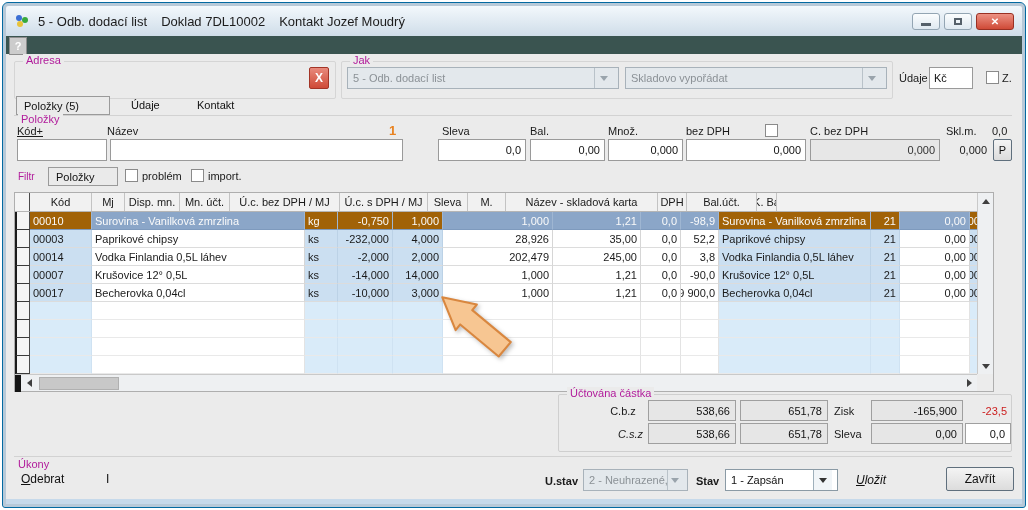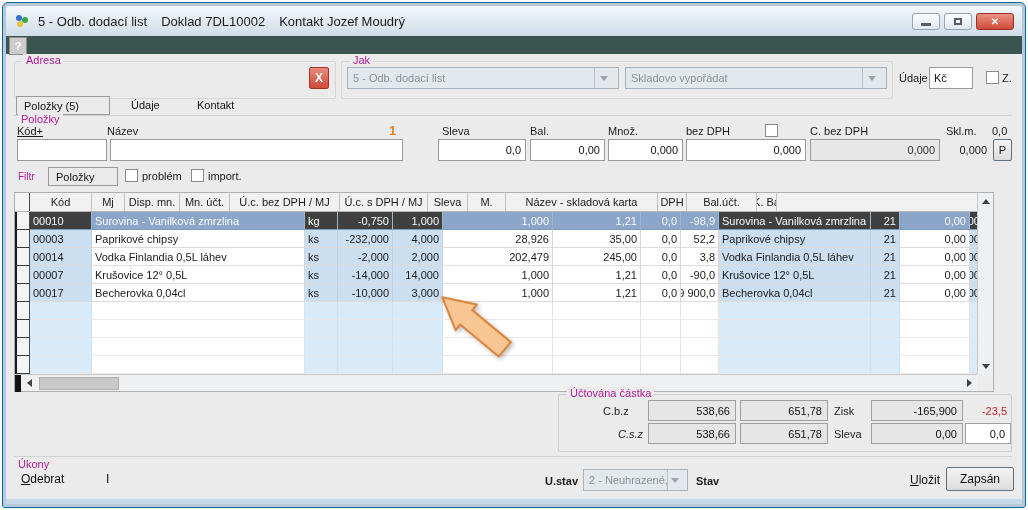--- a/index.html
+++ b/index.html
@@ -55,21 +55,21 @@
   .rowhdr{width:15px;flex:none;background:#f4f4f4;border-right:1px solid #4a4a4a;box-sizing:border-box;border-left:2px solid #1a1a1a;}
   .trow{display:flex;height:18px;}
   .trow .rowhdr{border-bottom:1px solid #3a3a3a;}
   .tcell{font-size:11px;color:#1a1a1a;display:flex;align-items:center;box-sizing:border-box;flex:none;
      border-right:1px solid #d6d6d6;border-bottom:1px solid #dcdcdc;padding:0 3px;overflow:hidden;white-space:nowrap;}
   .tcell.r{justify-content:flex-end;text-align:right;}
   .tcell.blue{background:#cbdff1;border-right-color:#bcd2e6;}
   .trow.emptyrow .tcell{border-bottom:1px solid #e9e9e9;border-right-color:#e3e3e3;}
   .trow.emptyrow .tcell.blue{background:#d9ebf9;border-right-color:#cfe2f2;}
   .trow.sel .tcell{background:#8ba6c8;color:#fafafa;border-right-color:#9fb6d2;border-bottom-color:#7e9abd;}
-  .trow.sel .tcell.blue{background:#404040;}
+  .trow.sel .tcell.blue{background:#a16207;}
   
   .vscroll{position:absolute;top:0;right:0;width:16px;bottom:17px;background:#eef0f2;border-left:1px solid #c9c9c9;box-sizing:border-box;}
   .hscroll{position:absolute;left:0;right:16px;bottom:0;height:17px;background:#eef0f2;border-top:1px solid #c9c9c9;box-sizing:border-box;display:flex;align-items:center;}
   .sbtn{width:16px;height:16px;display:flex;align-items:center;justify-content:center;flex:none;}
   .tri-up{width:0;height:0;border-left:4px solid transparent;border-right:4px solid transparent;border-bottom:5px solid #3f3f3f;}
   .tri-dn{width:0;height:0;border-left:4px solid transparent;border-right:4px solid transparent;border-top:5px solid #3f3f3f;}
   .tri-l{width:0;height:0;border-top:4px solid transparent;border-bottom:4px solid transparent;border-right:5px solid #3f3f3f;}
   .tri-r{width:0;height:0;border-top:4px solid transparent;border-bottom:4px solid transparent;border-left:5px solid #3f3f3f;}
   .blackbar{width:6px;height:17px;background:#141414;flex:none;}
   .hthumb{width:80px;height:13px;background:#c8c8c8;border:1px solid #b0b0b0;box-sizing:border-box;flex:none;margin-left:2px;}
@@ -370,21 +370,21 @@
     <div class="corner"></div>
   </div>
 
   <svg class="ptrarrow" viewBox="0 0 95 75" style="filter:drop-shadow(2px 2px 2px rgba(0,0,0,0.25));">
     <polygon points="18,8 51.2,14.9 46.8,20.3 83.8,51.1 72.2,64.9 35.2,34.1 30.8,39.5" fill="#f7c692" stroke="#d9873f" stroke-width="2" stroke-linejoin="round"></polygon>
   </svg>
 
   <div class="grp" style="left:555px;top:391px;width:454px;height:58px;border-color:#cfcfcf;">
     <span class="grp-label">Účtována částka</span>
   </div>
-  <span class="lbl" style="left:600px;top:402px;width:40px;text-align:left;">C.b.z</span>
+  <span class="lbl" style="left:600px;top:402px;width:40px;text-align:center;">C.b.z</span>
   <div class="sumbox" style="left:645px;top:397px;width:88px;">538,66</div>
   <div class="sumbox" style="left:737px;top:397px;width:88px;">651,78</div>
   <span class="lbl" style="left:831px;top:402px;">Zisk</span>
   <div class="sumbox" style="left:868px;top:397px;width:92px;">-165,900</div>
   <span class="lbl redtxt" style="left:962px;top:402px;width:42px;text-align:right;">-23,5</span>
 
   <span class="lbl" style="left:600px;top:425px;width:40px;text-align:right;font-style:italic;">C.s.z</span>
   <div class="sumbox" style="left:645px;top:420px;width:88px;">538,66</div>
   <div class="sumbox" style="left:737px;top:420px;width:88px;">651,78</div>
   <span class="lbl" style="left:831px;top:425px;">Sleva</span>
@@ -397,18 +397,24 @@
   <span class="linklbl" style="left:103px;top:469px;">I</span>
 
   <span class="lbl" style="left:542px;top:472px;font-weight:bold;">U.stav</span>
   <div class="combo dis" style="left:580px;top:466px;width:105px;">
     <span style="overflow:hidden;white-space:nowrap;">2 - Neuhrazené, be:</span>
     <span class="arrowbox">
           <span class="tri-d"></span>
         </span>
   </div>
   <span class="lbl" style="left:693px;top:472px;font-weight:bold;">Stav</span>
-  <span class="linklbl ulf" style="left:907px;top:470px;">Uložit</span>
-  <div class="btn ulf" style="left:943px;top:464px;width:68px;">Zapsán</div>
+  <div class="combo en" style="left:722px;top:466px;width:113px;">
+    <span>1 - Zapsán</span>
+    <span class="arrowbox">
+          <span class="tri-d"></span>
+        </span>
+  </div>
+  <span class="linklbl ulf" style="left:853px;top:470px;font-style:italic;">Uložit</span>
+  <div class="btn ulf" style="left:943px;top:464px;width:68px;">Zavřít</div>
 
   <div class="bottomstrip"></div>
  </div>
 </div>
 
 </body></html>

